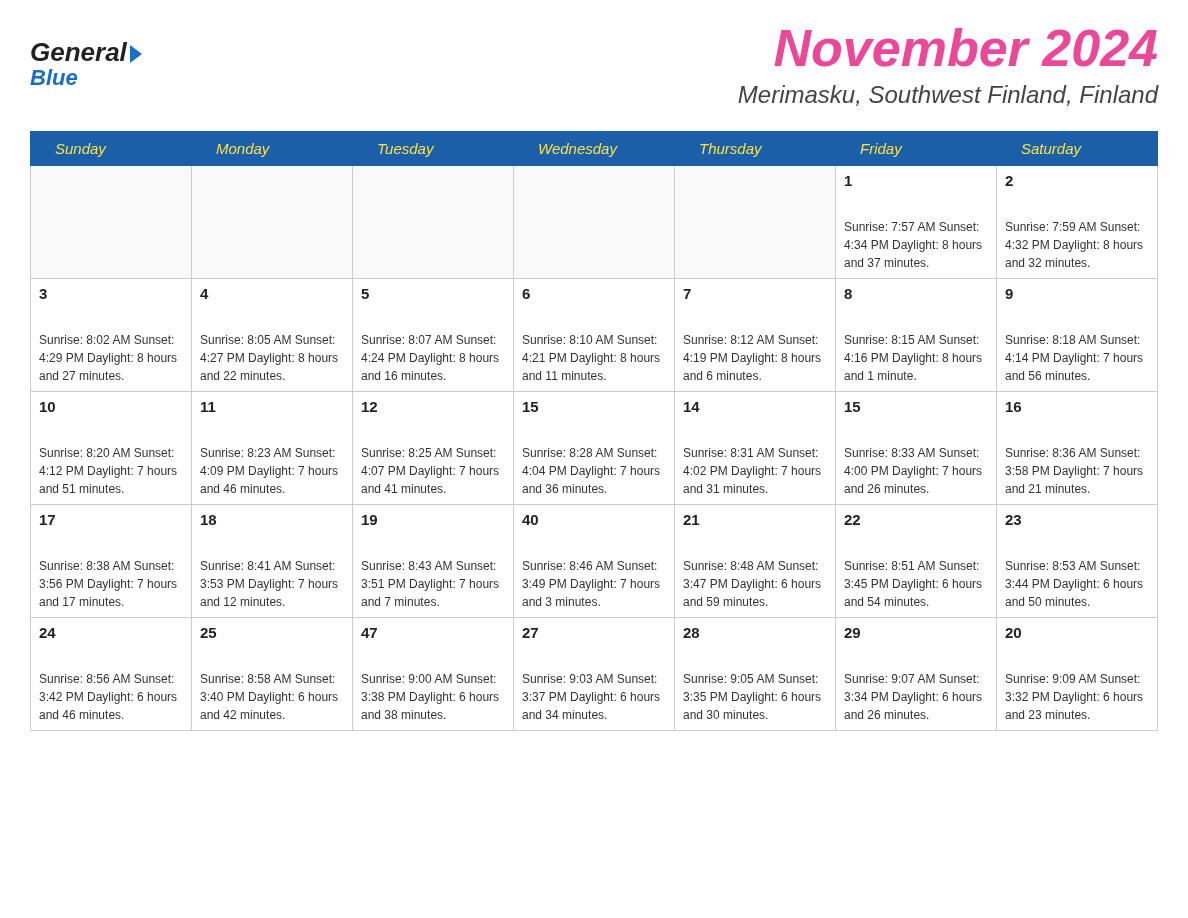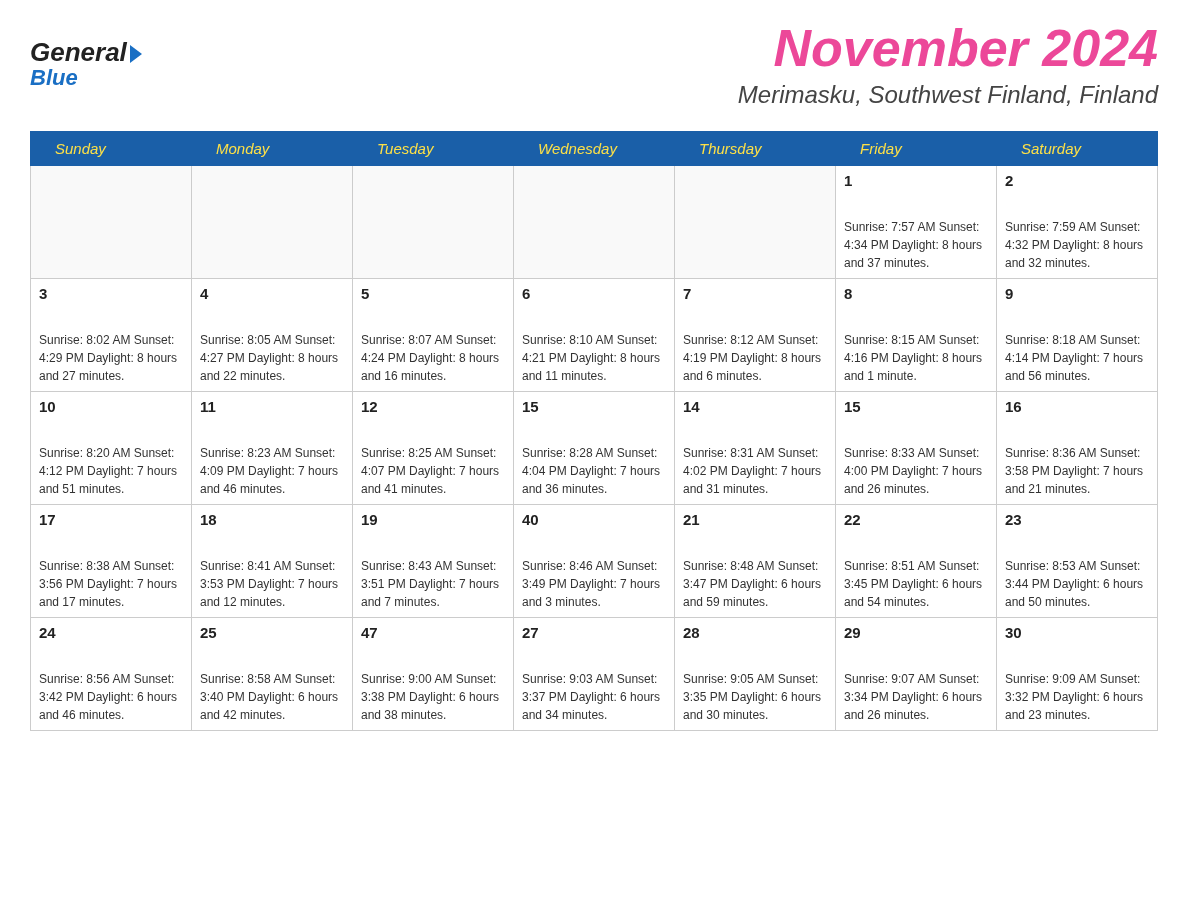--- a/index.html
+++ b/index.html
@@ -333,21 +333,21 @@
 and 30 minutes.</div>
         </td>
         <td>
           <span class="day-num">29</span>
           <div class="day-info">Sunrise: 9:07 AM
 Sunset: 3:34 PM
 Daylight: 6 hours
 and 26 minutes.</div>
         </td>
         <td>
-          <span class="day-num">30</span>
+          <span class="day-num">20</span>
           <div class="day-info">Sunrise: 9:09 AM
 Sunset: 3:32 PM
 Daylight: 6 hours
 and 23 minutes.</div>
         </td>
       </tr>
     </tbody>
 </table>
 
 </body></html>

